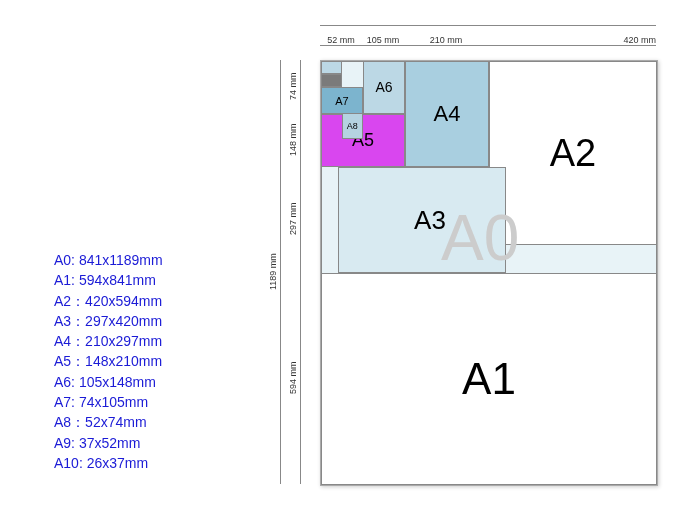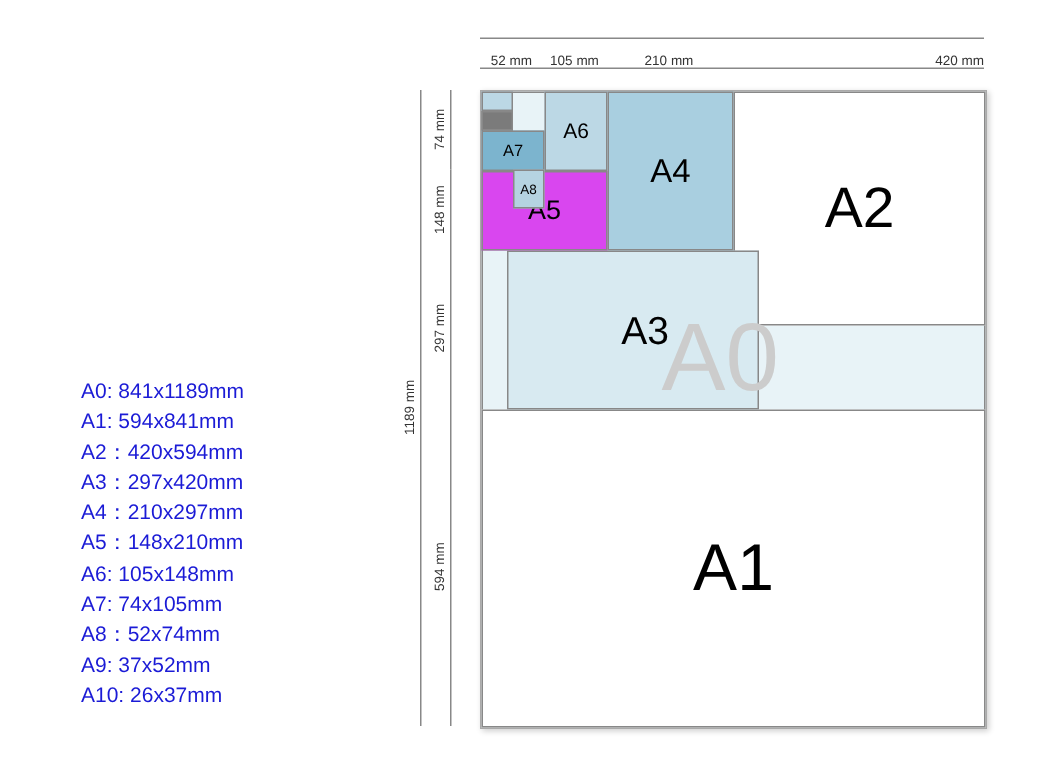--- a/index.html
+++ b/index.html
@@ -37,21 +37,21 @@
     position:absolute;
     box-sizing:border-box;
     border:1px solid #888;
     display:flex;
     align-items:center;
     justify-content:center;
     font-family:Verdana, Arial, sans-serif;
   }
   .a0bg { left:0; top:0; width:336px; height:424px; background:#e8f3f7; z-index:1; }
   .a1   { left:0; top:212px; width:336px; height:212px; background:#fff; font-size:44px; z-index:2; }
-  .a2   { left:168px; top:0; width:168px; height:156px; background:#fff; font-size:38px; z-index:3; }
+  .a2   { left:168px; top:0; width:168px; height:184px; background:#fff; font-size:38px; z-index:3; }
   .a3   { left:17px; top:106px; width:168px; height:106px; background:#d8eaf1; font-size:26px; z-index:4;padding-left:16px; }
   .a4   { left:84px; top:0; width:84px; height:106px; background:#a9cfe0; font-size:22px; z-index:5; }
   .a5   { left:0; top:52.8px; width:84px; height:52.8px; background:#d946ef; font-size:18px; z-index:6; }
   .a6   { left:42px; top:0; width:42px; height:52.8px; background:#bcd8e5; font-size:14px; z-index:7; }
   .a7   { left:0; top:26.4px; width:42px; height:26.4px; background:#7cb4ce; font-size:11px; z-index:8; }
   .a8   { left:20.8px; top:4px; width:21px; height:26.4px; background:#b5d3e1; font-size:9px; z-index:9;margin-top:48px; }
   .asm1 { left:0; top:13.2px; width:20.8px; height:13.2px; background:#7b7b7b; z-index:10; }
   .asm2 { left:0; top:0; width:20.8px; height:13.2px; background:#bcd8e5; z-index:10; }
 
   .a0label {

